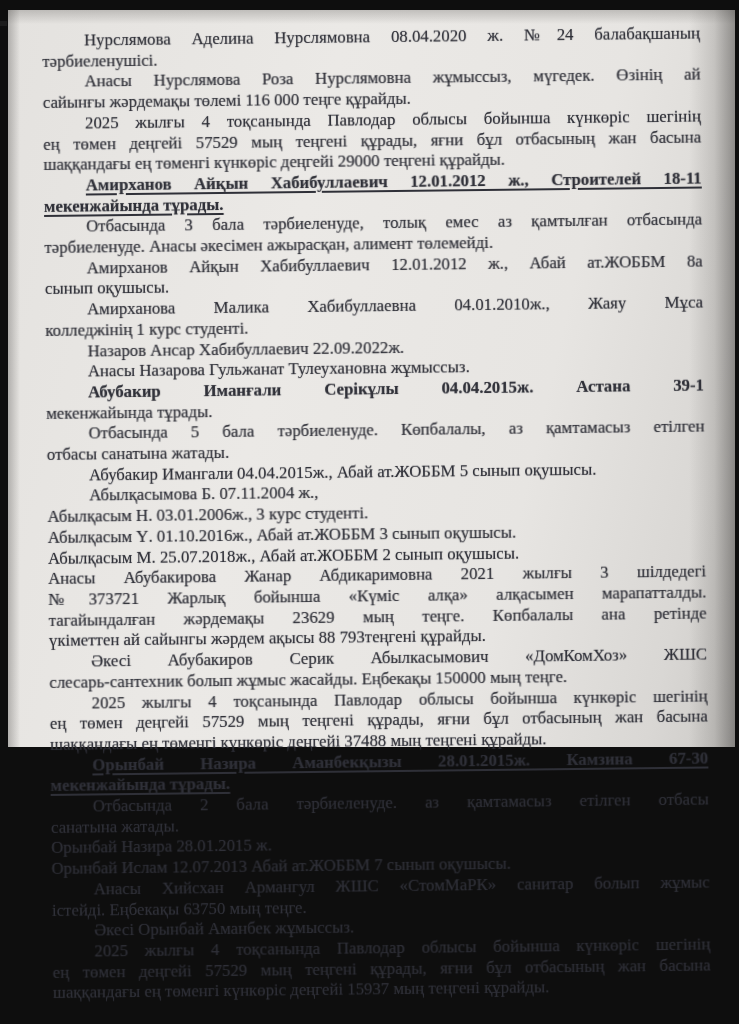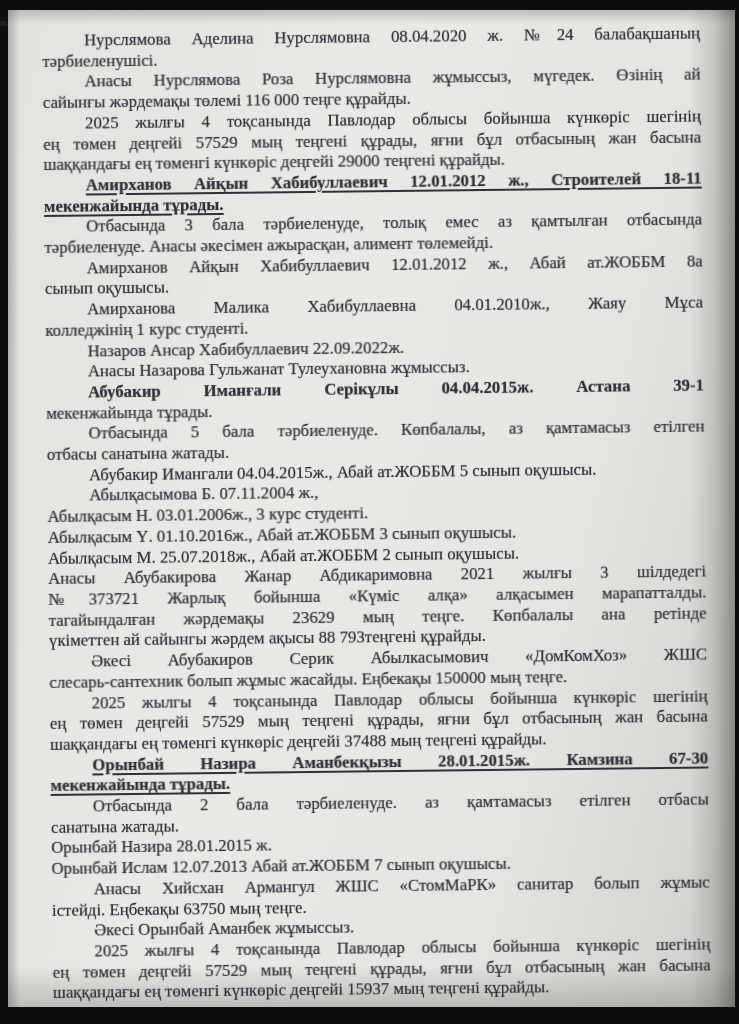--- a/index.html
+++ b/index.html
@@ -12,21 +12,21 @@
     position: relative;
     overflow: hidden;
     background: var(--bg, #0e0e0e);
     font-family: "Liberation Serif", "DejaVu Serif", serif;
   }
   .paper {
     position: absolute;
     left: 8px;
     top: 10px;
     width: 727px;
-    height: 997px;
+    height: 737px;
     background:
       linear-gradient(to bottom,
         rgba(130,128,125,0.40) 0,
         rgba(234,232,229,0) 14px,
         rgba(234,232,229,0) 955px,
         rgba(120,118,115,0.38) 100%),
       linear-gradient(103deg,
         #e4e2df 0%,
         #ebe9e6 38%,
         #e7e5e2 70%,

